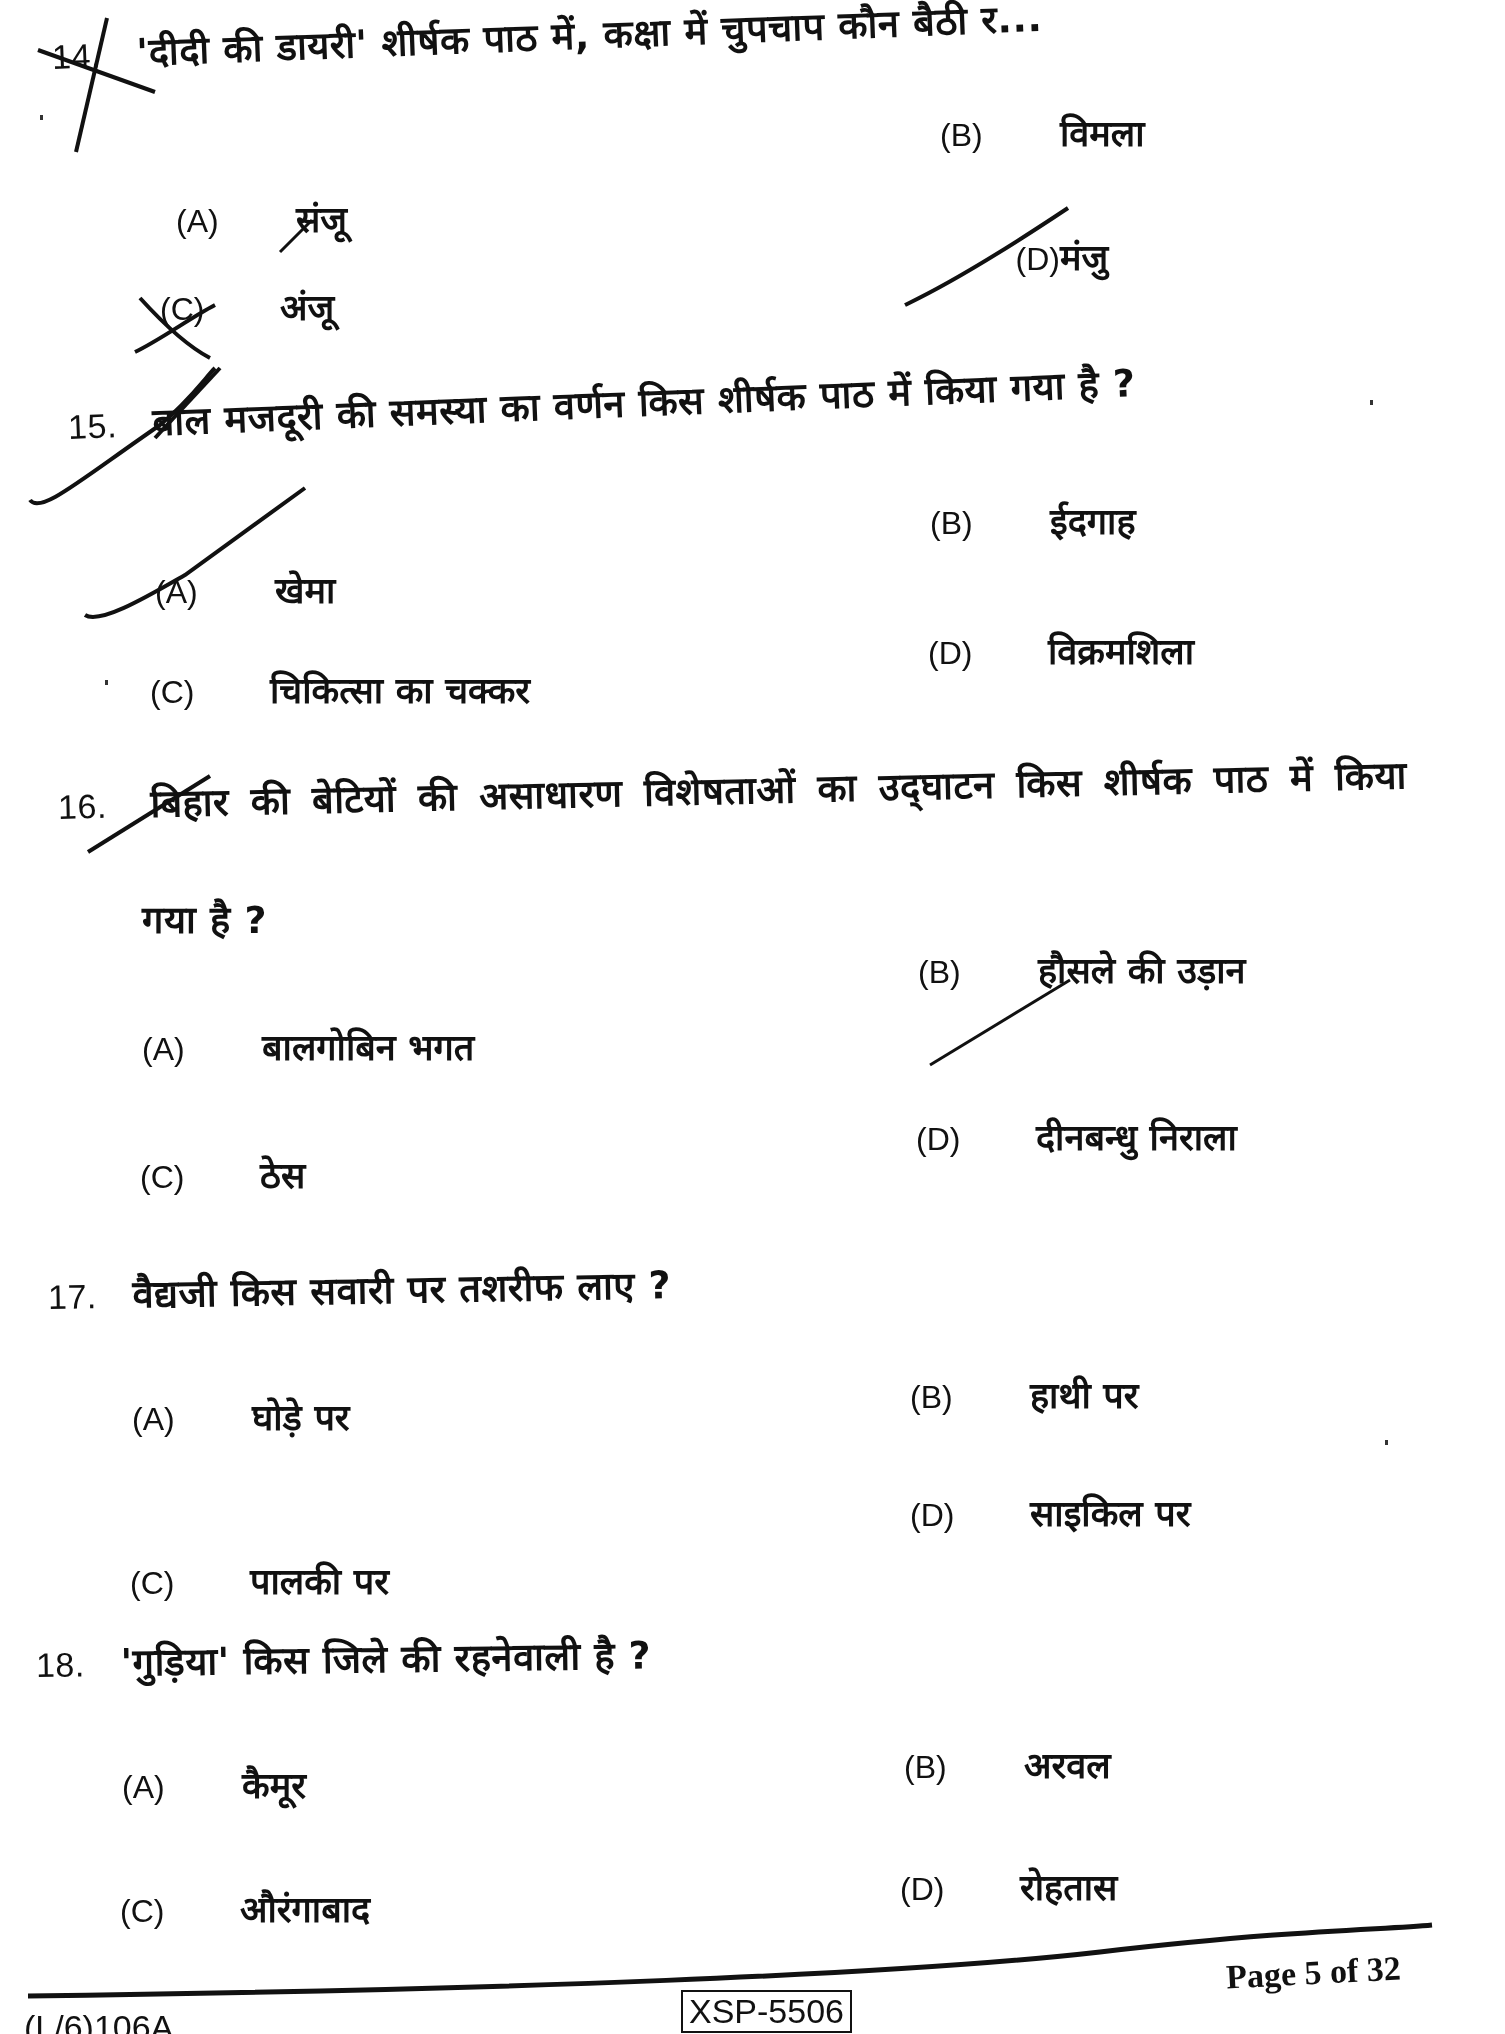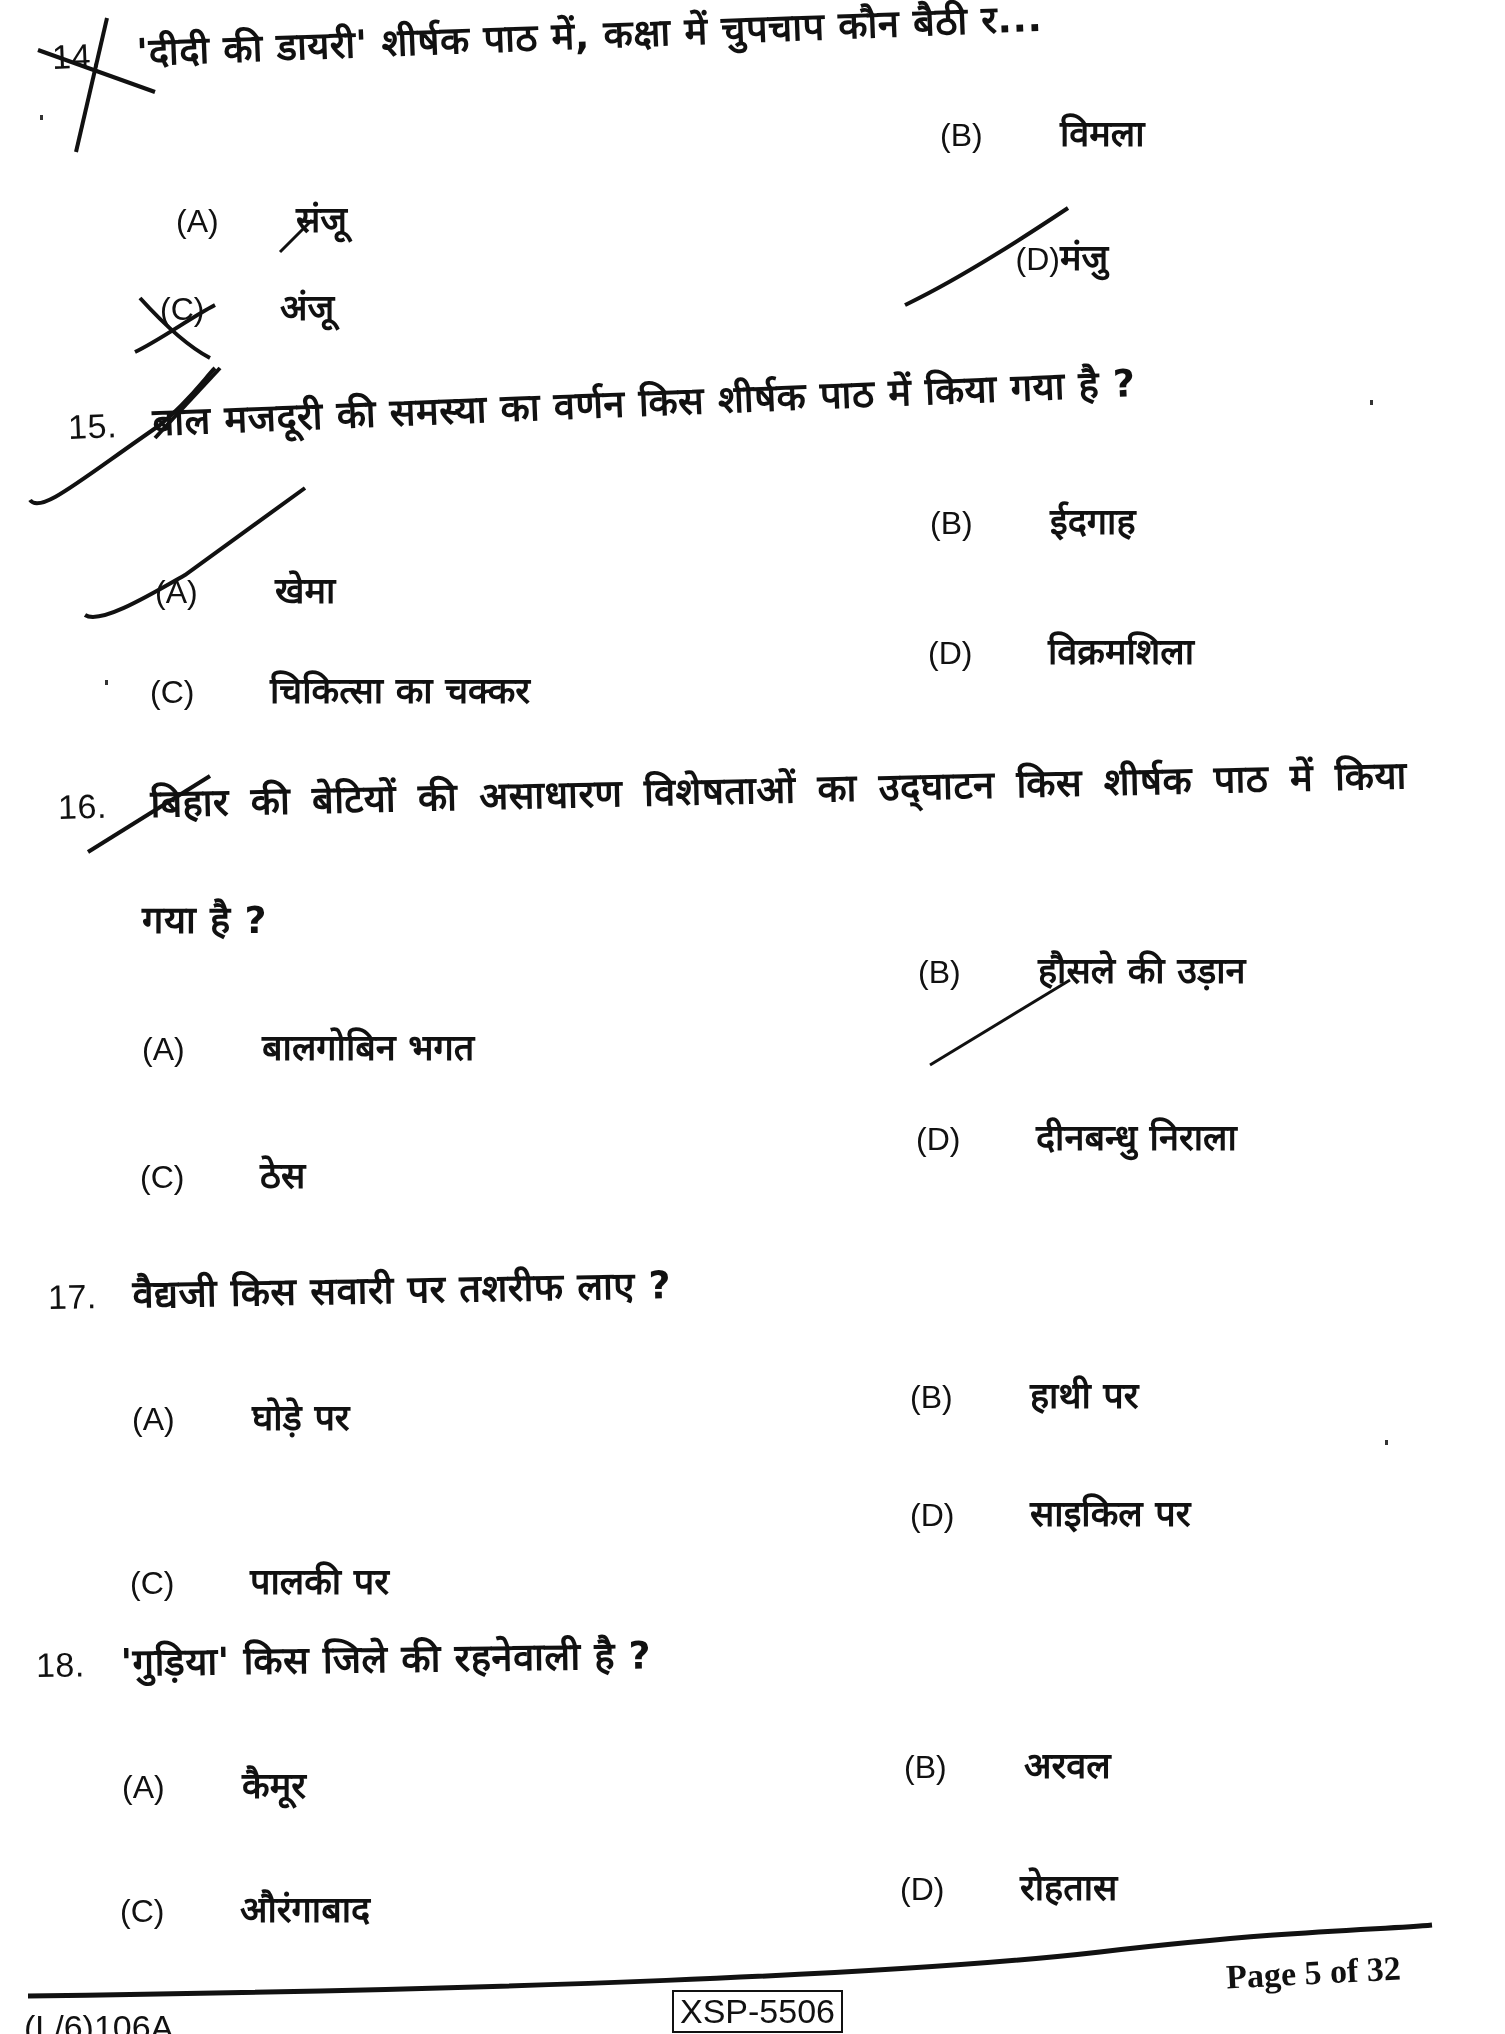--- a/index.html
+++ b/index.html
@@ -11,21 +11,21 @@
     .page { position: absolute; inset: 0; }
     .q-line {
       position: absolute; font-size: 38px; font-weight: bold; white-space: nowrap;
       letter-spacing: 0.5px; transform-origin: left center;
     }
     .q-num { display: inline-block; margin-right: 22px; font-family: "Liberation Sans", sans-serif; font-weight: normal; font-size: 34px; }
     .opt { position: absolute; white-space: nowrap; font-size: 36px; font-weight: bold; }
     .opt .letter { display: inline-block; width: 120px; font-family: "Liberation Sans", sans-serif; font-weight: normal; font-size: 32px; }
     .mark { position: absolute; pointer-events: none; }
     .footer-code { position: absolute; font-family: "Liberation Sans", sans-serif; font-size: 34px; white-space: nowrap; }
-    .boxed { border: 2px solid #111; padding: 0 6px; }
+    .boxed { border: 2px solid #111; padding: 0 6px; margin-left: 9px; }
     .page-num { position: absolute; font-family: "Liberation Serif", serif; font-weight: bold; font-size: 34px; transform: rotate(-3deg); }
     .rule { position: absolute; }
     .speck { position: absolute; width: 3px; height: 5px; background: #333; }
   </style>
 </head>
 <body>
 
 <div class="page">
 
   <div class="q-line" style="left:52px; top:28px; transform: rotate(-2.2deg);">

